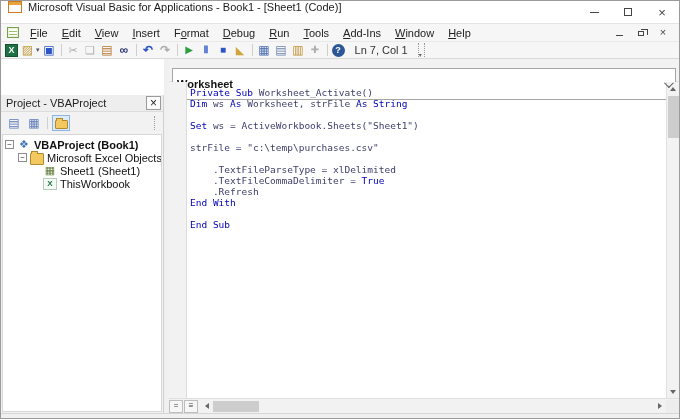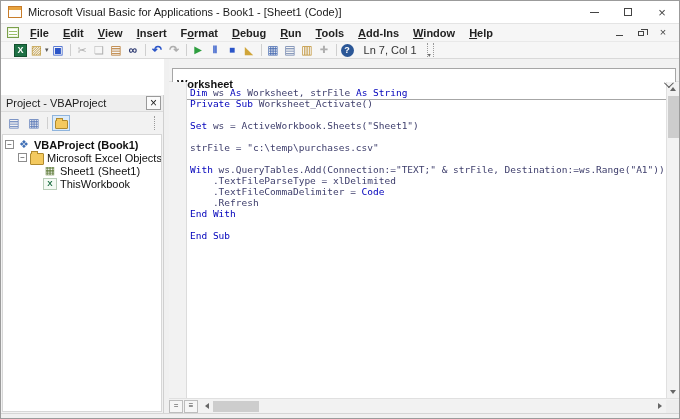--- a/index.html
+++ b/index.html
@@ -1,20 +1,20 @@
 <!DOCTYPE html>
 <html><head>
 <meta charset="utf-8">
 <style>
   * { margin:0; padding:0; box-sizing:border-box; }
   html,body { width:680px; height:419px; font-family:"Liberation Sans", sans-serif; background:#fff; }
   .window { width:680px; height:419px; border:1px solid #9b9b9b; display:flex; flex-direction:column; background:#fff; overflow:hidden; }
 
   
-  .titlebar { height:22px; display:flex; align-items:center; background:#fff; flex:0 0 auto; }
+  .titlebar { height:22px; display:flex; background:#fff; flex:0 0 auto; }
   .app-icon { width:14px; height:12px; margin:0 6px 0 7px; border:1px solid #c77c2a; background:#fdfdfd; position:relative; }
   .app-icon::before { content:""; position:absolute; top:0; left:0; right:0; height:3px; background:#e8a33d; }
   .title-text { font-size:11px; color:#1a1a1a; white-space:nowrap; }
   .win-controls { margin-left:auto; display:flex; height:100%; }
   .win-btn { width:34px; height:100%; display:flex; align-items:center; justify-content:center; color:#333; font-size:11px; }
   .glyph-min { width:9px; height:1px; background:#444; display:block; }
   .glyph-max { width:8px; height:8px; border:1px solid #444; display:block; }
   .glyph-close { font-size:13px; color:#444; line-height:1; }
 
   
@@ -25,21 +25,21 @@
   .menu-item { padding:2px 7px; cursor:default; }
   .menu-item u { text-decoration:underline; }
   .mdi-controls { margin-left:auto; display:flex; align-items:center; gap:10px; padding-right:10px; }
   .mdi-btn { display:flex; align-items:center; justify-content:center; width:12px; height:12px; }
   .glyph-mdimin { width:7px; height:1px; background:#444; display:block; margin-top:6px; }
   .glyph-restore { width:6px; height:5px; border:1px solid #444; position:relative; display:block; margin-top:2px; }
   .glyph-restore::before { content:""; position:absolute; top:-3px; left:2px; width:6px; height:5px; border:1px solid #444; border-bottom:none; border-left:none; }
   .glyph-mdiclose { font-size:11px; color:#444; line-height:1; }
 
   
-  .toolbar { height:18px; display:flex; align-items:center; background:#f6f6f6; border-top:1px solid #e9e9e9; border-bottom:1px solid #d9d9d9; padding-left:12px; flex:0 0 auto; }
+  .toolbar { height:18px; display:flex; align-items:center; background:#f6f6f6; border-top:1px solid #e9e9e9; border-bottom:1px solid #d9d9d9; padding-left:3px; flex:0 0 auto; }
   .tbtn { display:flex; align-items:center; height:16px; padding:0 1px; cursor:default; }
   .tbtn.disabled { filter:grayscale(1) opacity(.45); }
   .tsep { width:1px; height:12px; background:#cfcfcf; margin:0 3px; }
   .ic { width:15px; height:14px; display:inline-flex; align-items:center; justify-content:center; font-size:11px; line-height:1; }
   .caret { font-size:7px; color:#555; margin-left:1px; }
   .ic-excel { background:#1e7145; border:1px solid #14522f; width:13px; height:13px; }
   .ic-excel::before { content:"X"; color:#fff; font-size:9px; font-weight:bold; }
   .ic-userform::before { content:"▨"; color:#c09a3e; font-size:12px; }
   .ic-save::before { content:"▣"; color:#2b55c8; font-size:12px; }
   .ic-cut::before { content:"✂"; color:#555; font-size:11px; }
@@ -139,21 +139,21 @@
           <span class="glyph-max"></span>
         </span>
       <span class="win-btn">
           <span class="glyph-close">×</span>
         </span>
     </span>
   </div>
 
   <div class="menubar">
     <span class="mdi-icon"></span>
-    <span style="display:flex;font-weight:bold;">
+    <span style="display:flex;">
         <span class="menu-item"><u>F</u>ile</span>
         <span class="menu-item"><u>E</u>dit</span>
         <span class="menu-item"><u>V</u>iew</span>
         <span class="menu-item"><u>I</u>nsert</span>
         <span class="menu-item">F<u>o</u>rmat</span>
         <span class="menu-item"><u>D</u>ebug</span>
         <span class="menu-item"><u>R</u>un</span>
         <span class="menu-item"><u>T</u>ools</span>
         <span class="menu-item"><u>A</u>dd-Ins</span>
         <span class="menu-item"><u>W</u>indow</span>
@@ -290,30 +290,29 @@
     <div class="code-window">
       <div class="dropdown-row">
         <div class="dropdown">
           <span>Worksheet</span>
           <span class="chev"></span>
         </div>
       </div>
       <div class="code-body">
         <div class="code-margin"></div>
         <div class="code-text">
+            <div class="code-line"><span class="kw">Private</span><span class="pl"> </span><span class="kw">Sub</span><span class="pl"> Worksheet_Activate()</span></div>
             <div class="code-line"><span class="kw">Dim</span><span class="pl"> ws </span><span class="kw">As</span><span class="pl"> Worksheet, strFile </span><span class="kw">As</span><span class="pl"> </span><span class="kw">String</span></div>
-            <div class="code-line"><span class="kw">Private</span><span class="pl"> </span><span class="kw">Sub</span><span class="pl"> Worksheet_Activate()</span></div>
             <div class="code-line">&nbsp;</div>
             <div class="code-line"><span class="kw">Set</span><span class="pl"> ws = ActiveWorkbook.Sheets("Sheet1")</span></div>
             <div class="code-line">&nbsp;</div>
             <div class="code-line"><span class="pl">strFile = "c:\temp\purchases.csv"</span></div>
             <div class="code-line">&nbsp;</div>
-            <div class="code-line"><span class="kw">With</span><span class="pl"> ws.QueryTables.Add(Connection:="TEXT;" &amp; strFile, Destination:=ws.Range("A1"))</span></div>
             <div class="code-line"><span class="pl">    .TextFileParseType = xlDelimited</span></div>
-            <div class="code-line"><span class="pl">    .TextFileCommaDelimiter = </span><span class="kw">Code</span></div>
+            <div class="code-line"><span class="pl">    .TextFileCommaDelimiter = </span><span class="kw">True</span></div>
             <div class="code-line"><span class="pl">    .Refresh</span></div>
             <div class="code-line"><span class="kw">End With</span></div>
             <div class="code-line">&nbsp;</div>
             <div class="code-line"><span class="kw">End Sub</span></div>
           </div>
         <div class="vscroll">
           <span class="vs-btn">
               <span class="arr-up"></span>
             </span>
           <span class="vs-thumb"></span>

